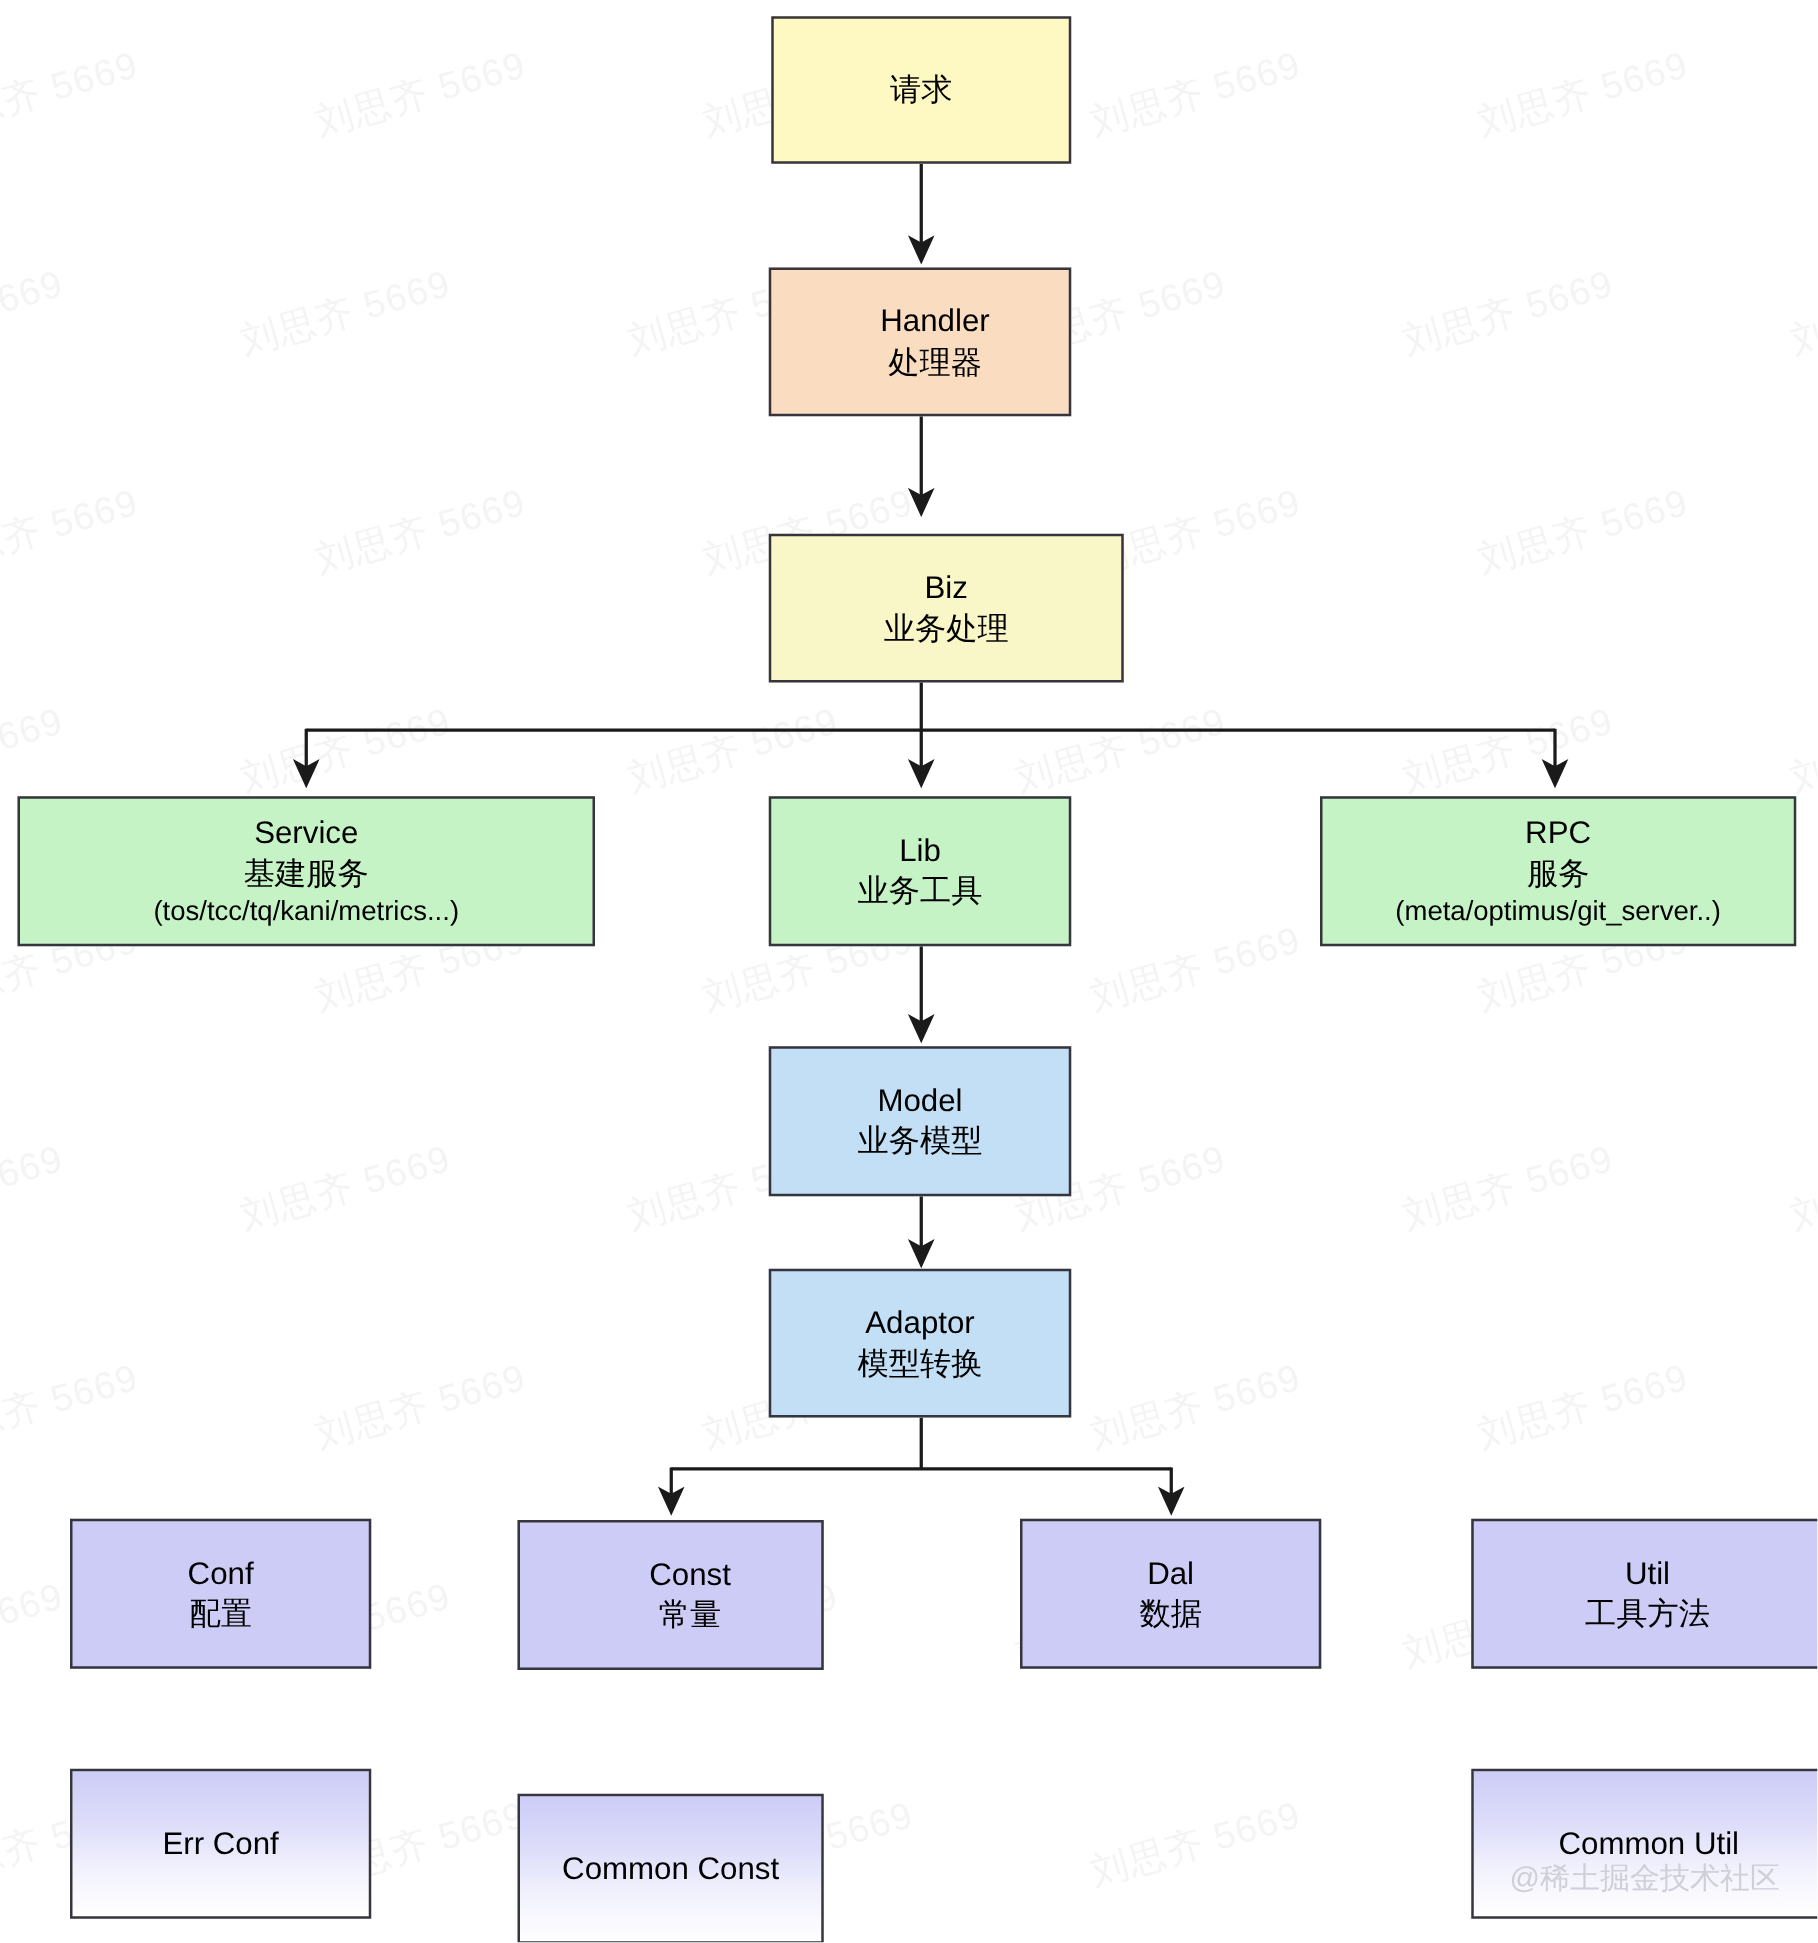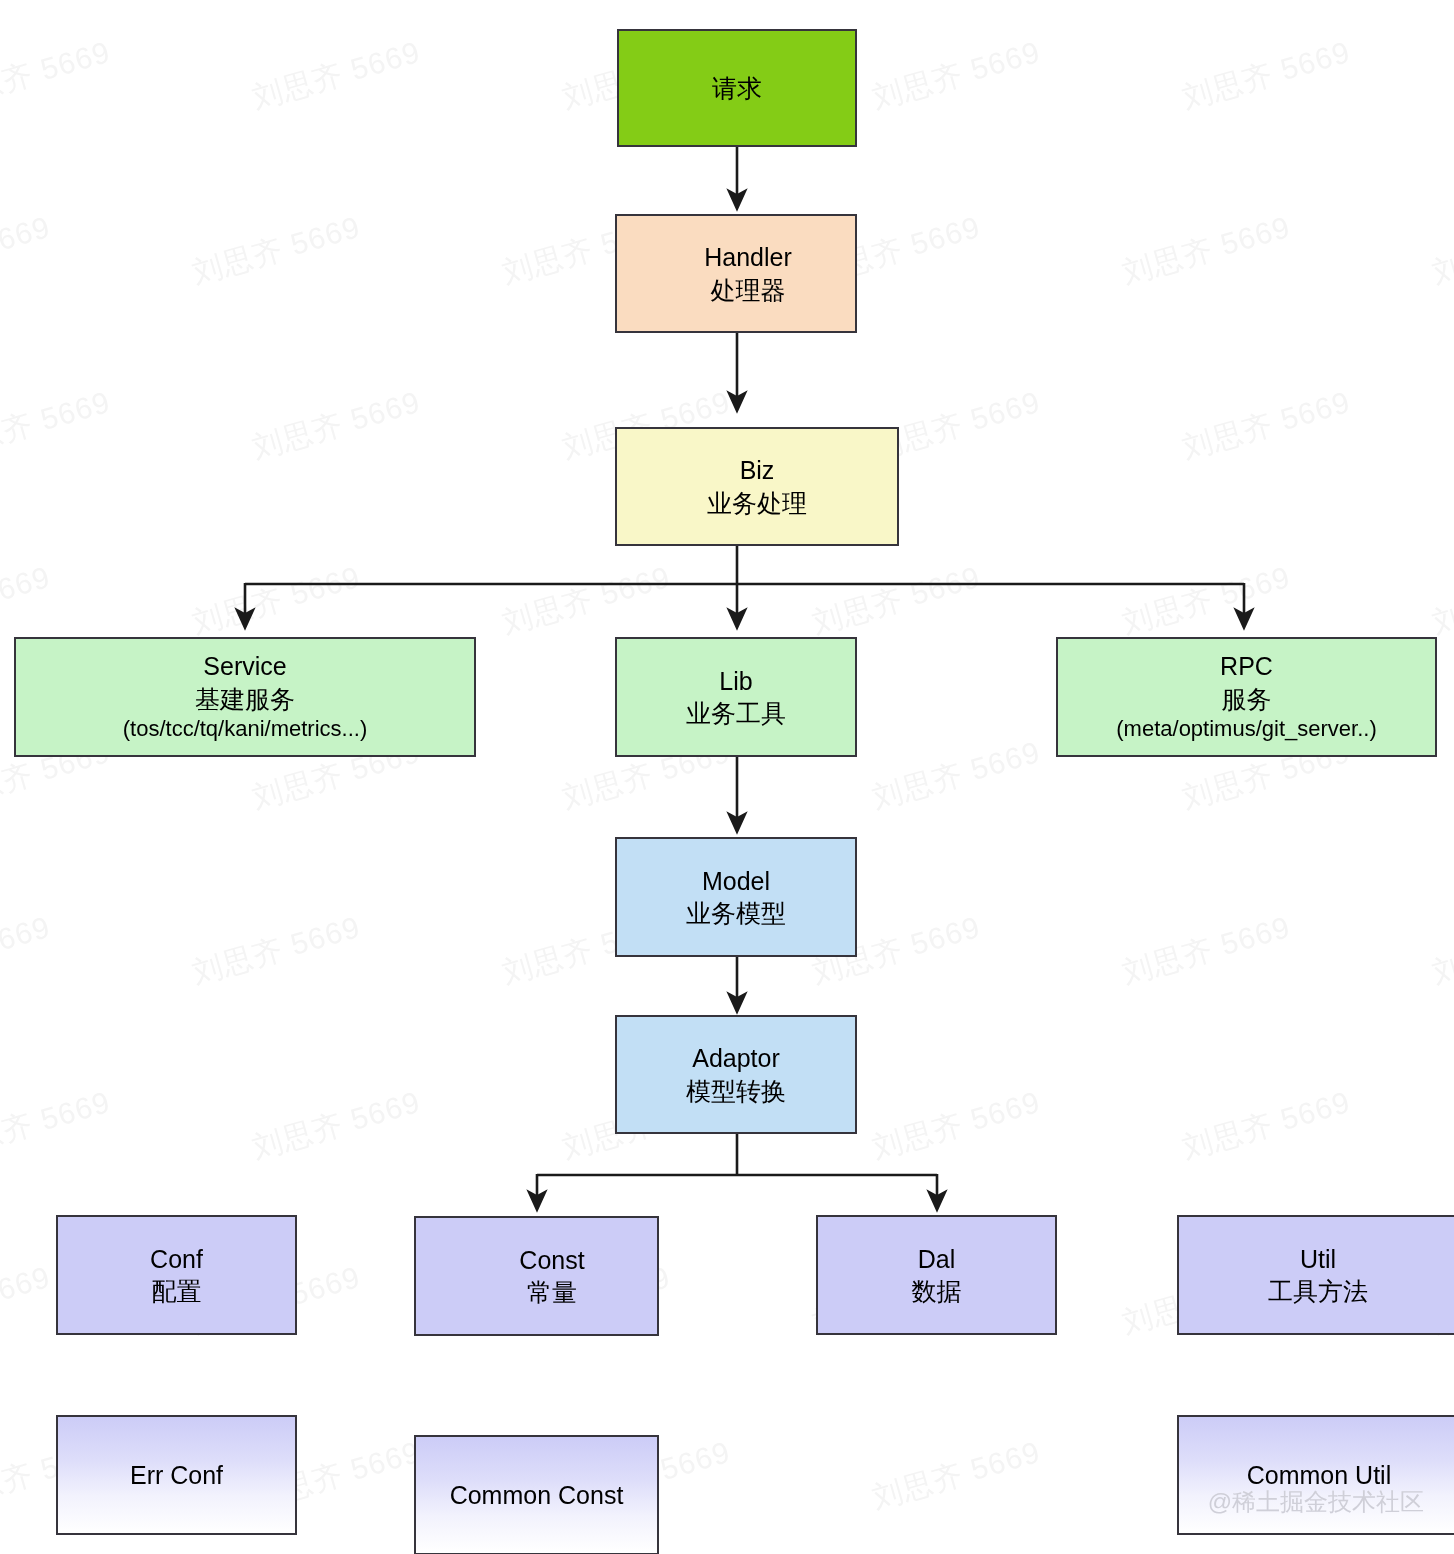--- a/index.html
+++ b/index.html
@@ -59,21 +59,21 @@
     justify-content: center;
     text-align: center;
     z-index: 3;
     line-height: 1.30;
     color: #000000;
     font-size: 25px;
   }
   .node .l2 { font-size: 25px; }
   .node .l3 { font-size: 22px; }
 
-  .n-white   { background: #84cc16; margin-top: 16px; }
+  .n-white   { background: #fef9c3; }
   .n-peach   { background: #fadcc0; padding-left: 24px; }
   .n-yellow  { background: #f9f7c8; }
   .n-green   { background: #c6f3c6; }
   .n-blue    { background: #c2dff5; }
   .n-purple  { background: #ccccf7; }
   .n-grad    { background: linear-gradient(to bottom, #ccccf7 0%, #dedefa 38%, #f2f2fd 68%, #ffffff 100%); }
 
   
   #corner-watermark {
     position: absolute;

